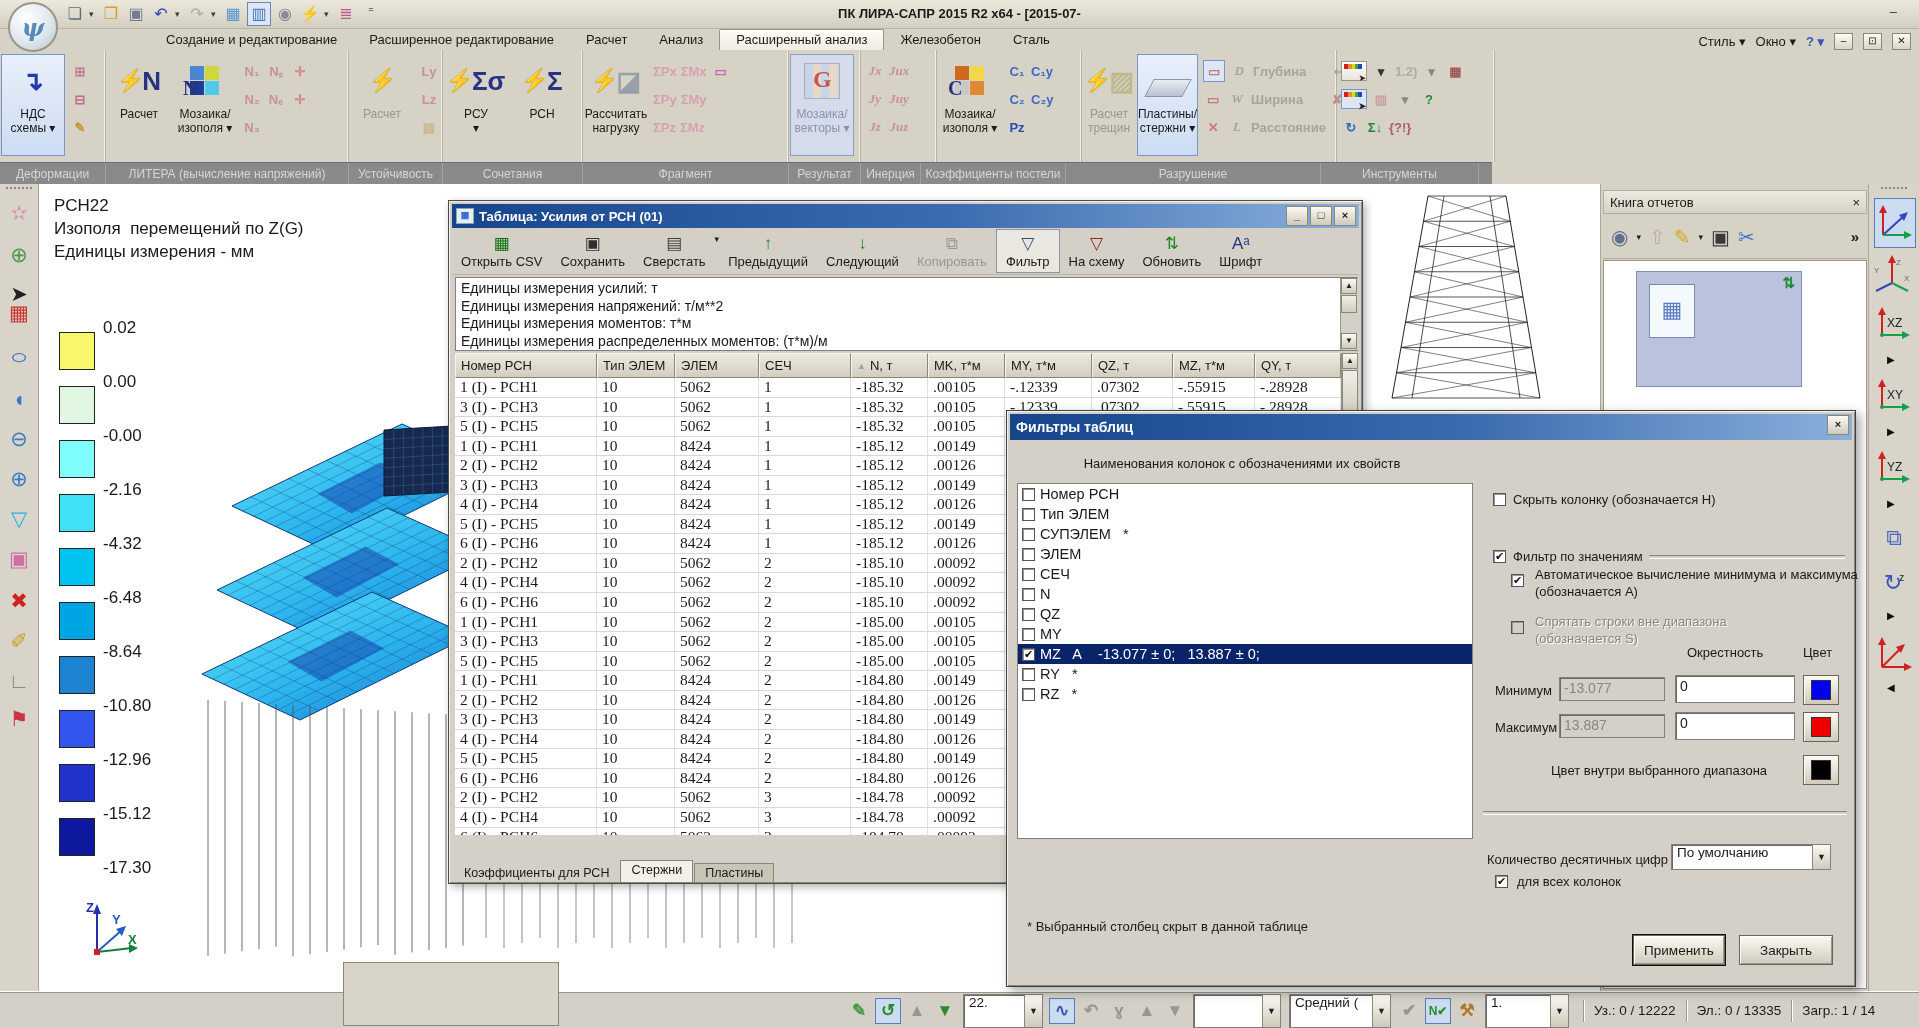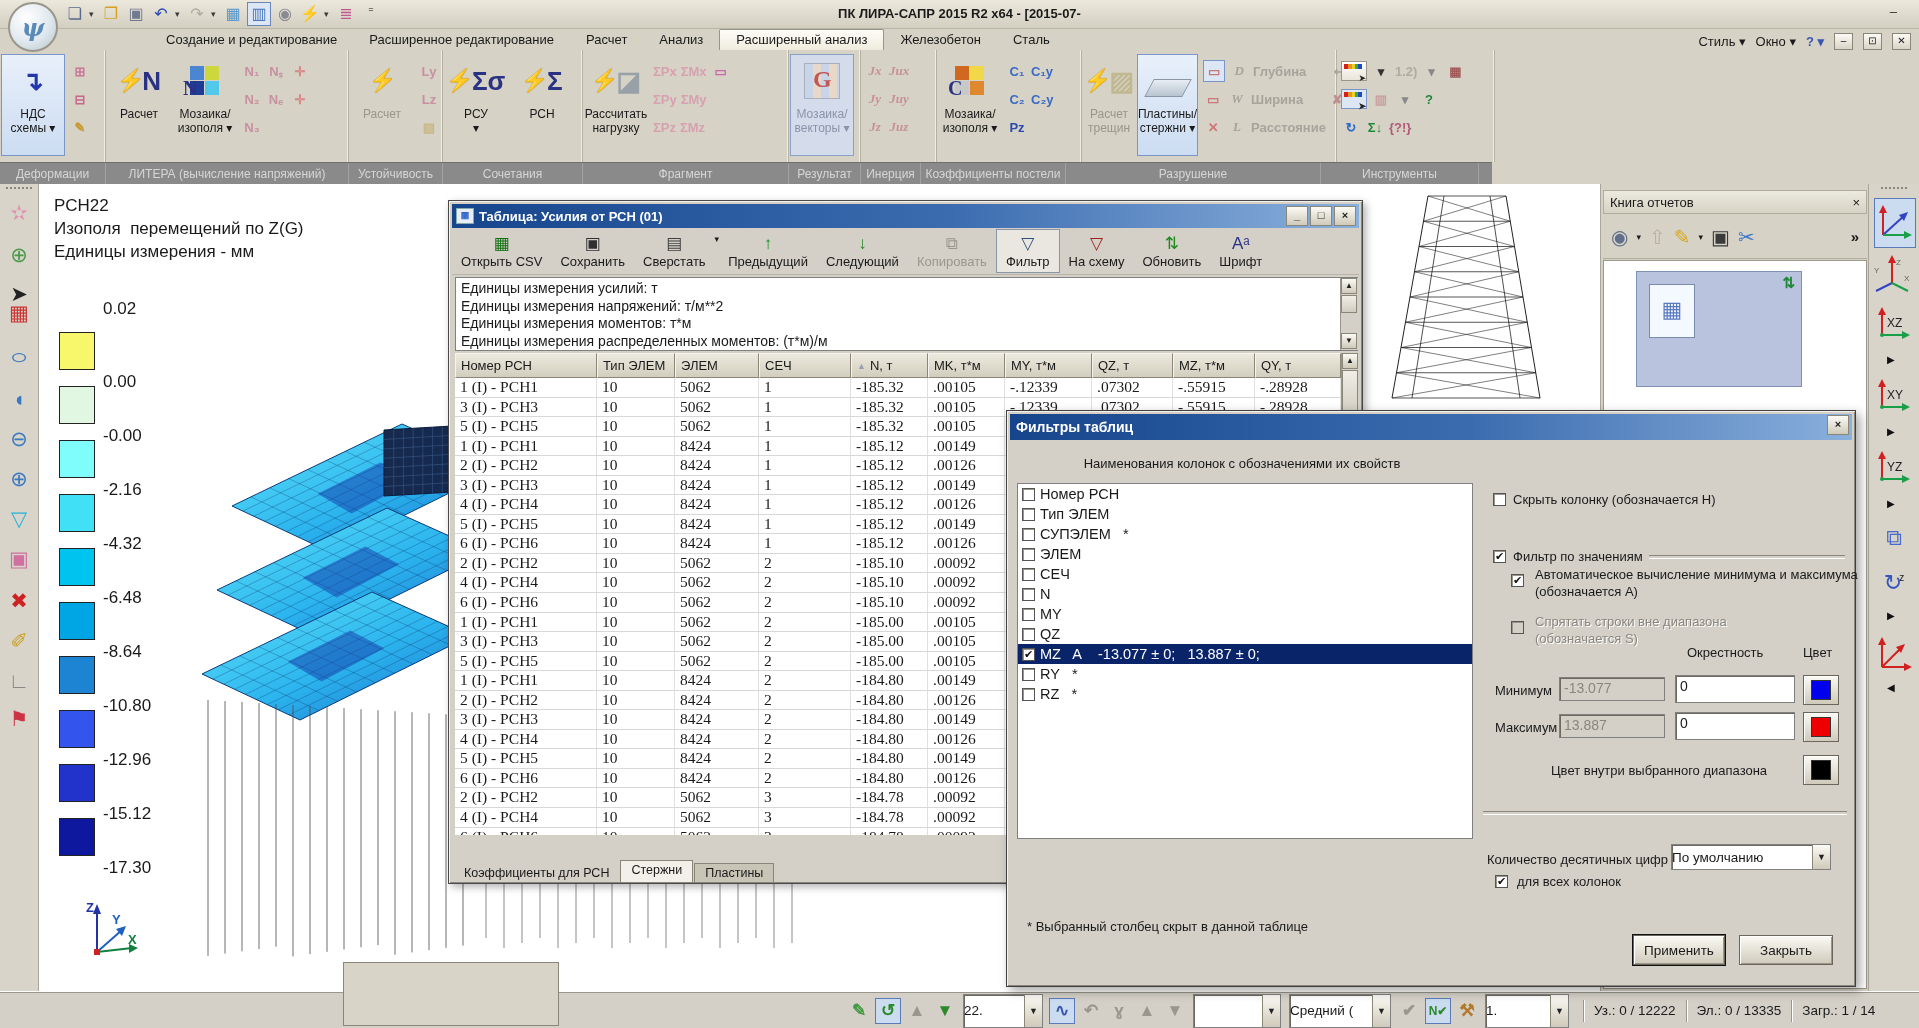--- a/index.html
+++ b/index.html
@@ -134,21 +134,21 @@
   .field.dis{background:#d4d0c8;color:#8a867c}
   .field.wht{background:#fff}
   .colorbtn{position:absolute;width:34px;height:28px;background:linear-gradient(#fbfaf4,#cfcaba);
      border:1px solid #6a665c;box-shadow:inset 1px 1px 0 #fff;display:flex;align-items:center;justify-content:center}
   .colorbtn i{width:18px;height:18px;display:block;border:1px solid #333}
   .pushbtn{position:absolute;background:linear-gradient(#fbfaf4,#cfcaba);border:1px solid #6a665c;
      box-shadow:inset 1px 1px 0 #fff,inset -1px -1px 0 #9a968c;font-size:13.5px;display:flex;
      align-items:center;justify-content:center}
   .pushbtn.def{outline:1px solid #111}
   .combo{position:absolute;background:#fff;border:1px solid #808080;box-shadow:inset 1px 1px 0 #6f6a60;
-     font-size:13.5px;display:flex;align-items:center;box-sizing:border-box}
+     font-size:13.5px;display:flex;align-items:flex-start;padding-left:5px;box-sizing:border-box}
   .combo .drp{margin-left:auto;width:17px;height:100%;background:linear-gradient(#fbfaf4,#cfcaba);
      border-left:1px solid #8a8678;display:flex;align-items:center;justify-content:center;font-size:9px;color:#222}
   .hline{position:absolute;height:2px;border-top:1px solid #8a867c;border-bottom:1px solid #fff}
   
   #rpanel{left:1600px;top:184px;width:268px;height:807px;background:#d6d2c6;z-index:4;border-left:1px solid #aaa69a;box-sizing:border-box}
   #rp-title{position:absolute;left:2px;top:6px;width:264px;height:24px;background:linear-gradient(#eceadf,#d6d2c4);
      border:1px solid #b0ac9e;display:flex;align-items:center;padding:0 6px;font-size:13px;box-sizing:border-box}
   #rp-tools{position:absolute;left:2px;top:31px;width:264px;height:44px;border-bottom:1px solid #b0ac9e;
      display:flex;align-items:center;gap:8px;padding-left:8px;box-sizing:border-box}
   .rpico{font-size:20px}
@@ -964,22 +964,22 @@
     </div>
     <div class="tbtn" id="fdlg-x">×</div>
     <div class="abs" id="fdlg-cap">Наименования колонок с обозначениями их свойств</div>
     <div class="abs" id="flist">
         <div class="fitem"><span class="cb"></span><span>Номер РСН</span></div>
         <div class="fitem"><span class="cb"></span><span>Тип ЭЛЕМ</span></div>
         <div class="fitem"><span class="cb"></span><span>СУПЭЛЕМ</span><span style="white-space: pre;">   *</span></div>
         <div class="fitem"><span class="cb"></span><span>ЭЛЕМ</span></div>
         <div class="fitem"><span class="cb"></span><span>СЕЧ</span></div>
         <div class="fitem"><span class="cb"></span><span>N</span></div>
+        <div class="fitem"><span class="cb"></span><span>QZ</span></div>
         <div class="fitem"><span class="cb"></span><span>MY</span></div>
-        <div class="fitem"><span class="cb"></span><span>QZ</span></div>
         <div class="fitem sel"><span class="cb">✔</span><span>MZ</span><span style="white-space: pre;">   A</span><span style="white-space: pre;">    -13.077 ± 0;   13.887 ± 0;</span></div>
         <div class="fitem"><span class="cb"></span><span>RY</span><span style="white-space: pre;">   *</span></div>
         <div class="fitem"><span class="cb"></span><span>RZ</span><span style="white-space: pre;">   *</span></div>
       </div>
 
     <div class="abs" style="left:480px" id="fright">
       <span class="cb" style="position:absolute;left:6px;top:82px"></span>
       <span class="fr-lab" style="left:26px;top:81px">Скрыть колонку (обозначается H)</span>
 
       <span class="cb" style="position:absolute;left:6px;top:139px">✔</span>
@@ -1062,21 +1062,21 @@
         <span style="overflow:hidden;white-space:nowrap">1.</span>
         <span class="drp">▼</span>
       </span>
       <span class="sbsep"></span>
       <span class="sbtxt">Уз.: 0 / 12222</span>
       <span class="sbsep"></span>
       <span class="sbtxt">Эл.: 0 / 13335</span>
       <span class="sbsep"></span>
       <span class="sbtxt">Загр.: 1 / 14</span>
     </div>
-<div class="legval abs" style="top: 299px;">0.02</div>
+<div class="legval abs" style="top: 318px;">0.02</div>
     <div class="legval abs" style="top: 372px;">0.00</div>
     <div class="legval abs" style="top: 426px;">-0.00</div>
     <div class="legval abs" style="top: 480px;">-2.16</div>
     <div class="legval abs" style="top: 534px;">-4.32</div>
     <div class="legval abs" style="top: 588px;">-6.48</div>
     <div class="legval abs" style="top: 642px;">-8.64</div>
     <div class="legval abs" style="top: 696px;">-10.80</div>
     <div class="legval abs" style="top: 750px;">-12.96</div>
     <div class="legval abs" style="top: 804px;">-15.12</div>
     <div class="legval abs" style="top: 858px;">-17.30</div>

